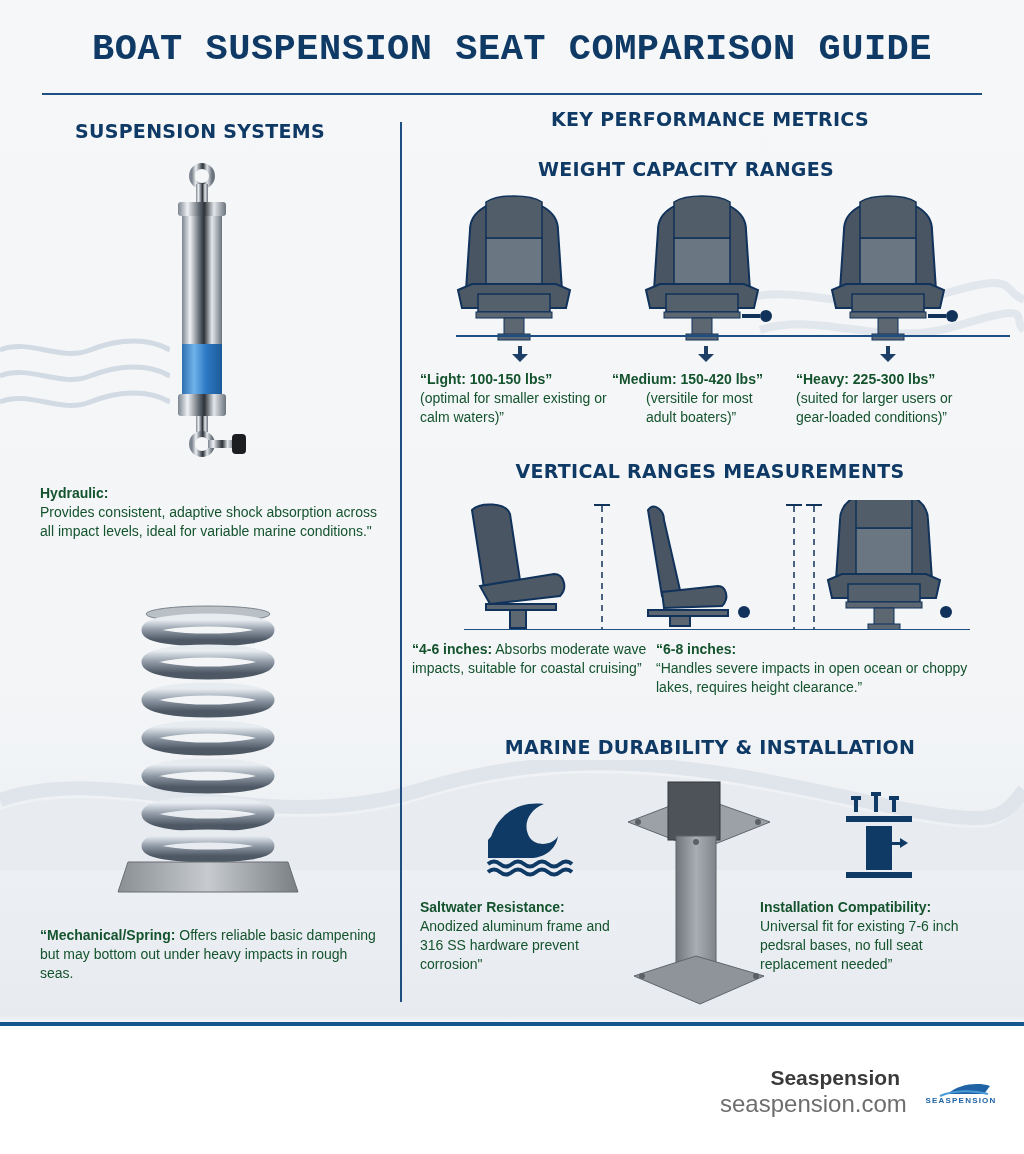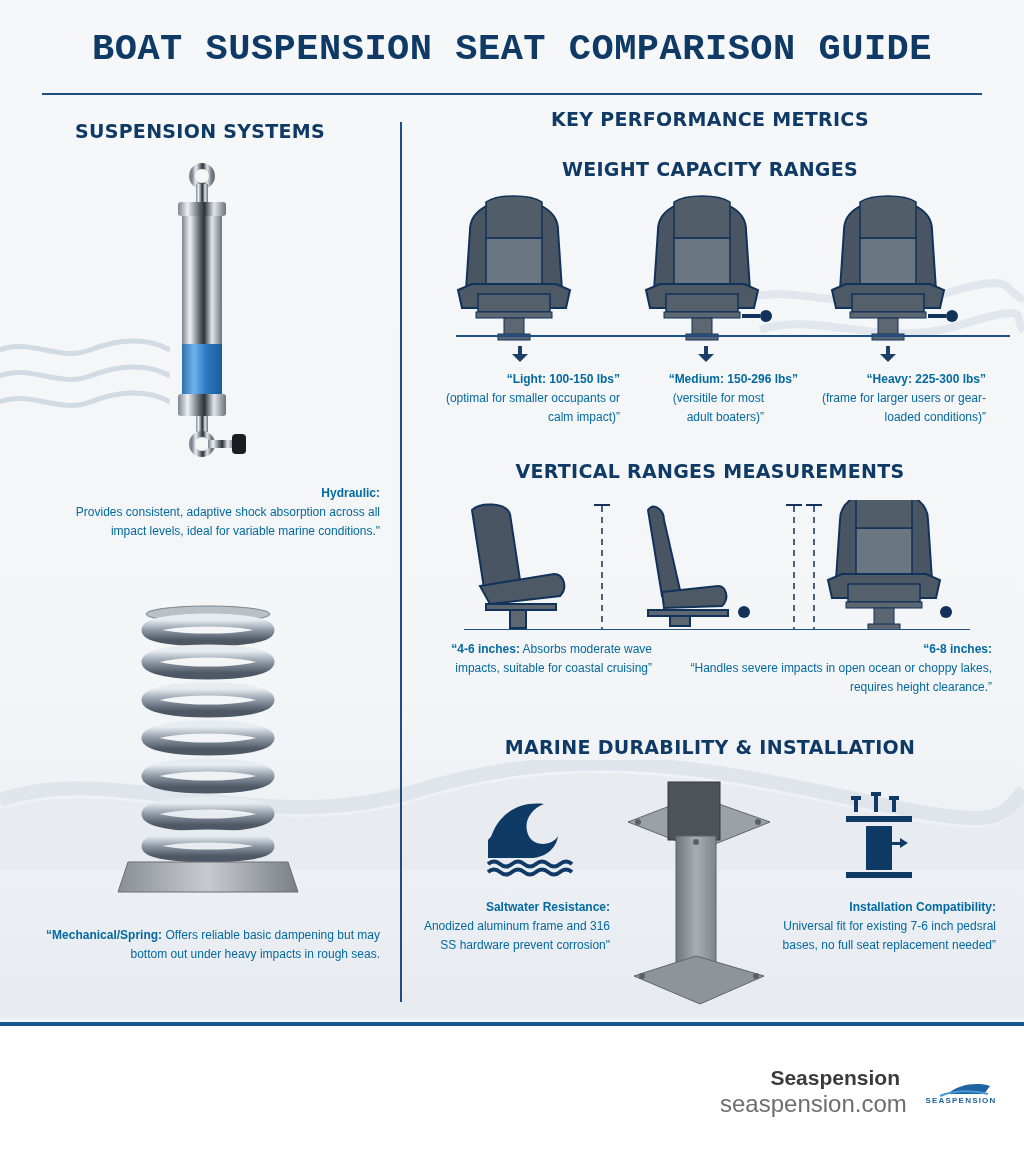--- a/index.html
+++ b/index.html
@@ -15,21 +15,21 @@
     left: 0; width: 1024px; top: 28px; text-align: center;
     font-size: 37px; font-weight: 900; color: #0f3a66; letter-spacing: 0.5px;
     font-family: Liberation Mono, monospace;
   }
   .title-rule { left: 42px; width: 940px; top: 93px; height: 2px; background: #1d4f82; }
   .col-divider { left: 400px; top: 122px; width: 2px; height: 880px; background: #1d4f82; }
   .section-h {
     font-family: "DejaVu Sans", sans-serif; font-weight: 700; color: #0f3a66;
     font-size: 19px; text-align: center; letter-spacing: 0.3px;
   }
-  .cap { text-align: right; font-size: 12px; line-height: 19px; color: #0369a1; }
+  .cap { text-align: left; font-size: 14px; line-height: 19px; color: #14532d; }
   .cap b { font-weight: 700; }
   .waves-left { left: 0; top: 336px; width: 170px; height: 80px; }
   .bottom-band { left: 0; top: 1022px; width: 1024px; height: 4px; background: #16588e; }
   .footer-white { left: 0; top: 1026px; width: 1024px; height: 128px; background: #ffffff; }
   .brand-name { left: 740px; top: 1066px; width: 160px; text-align: right; font-size: 21px; font-weight: 700; color: #3a3a3a; }
   .brand-url { left: 720px; top: 1090px; width: 180px; text-align: right; font-size: 24px; color: #6d6d6d; }
   .brand-logo { left: 918px; top: 1080px; width: 86px; height: 28px; }
   .brand-logo-text { left: 918px; top: 1096px; width: 86px; text-align: center; font-size: 8px; font-weight: 700; letter-spacing: 1.2px; color: #1f63a4; }
 </style>
 </head>
@@ -114,21 +114,21 @@
     <ellipse cx="100" cy="246" rx="60" ry="10"></ellipse>
   </g>
   <path d="M20 262 L180 262 L190 292 L10 292 Z" fill="url(#cast)" stroke="#6a6f74"></path>
 </svg>
 
 <div class="abs cap" style="left:40px;top:926px;width:340px;">
   <b>“Mechanical/Spring:</b><span> Offers reliable basic dampening but may bottom out under heavy impacts in rough seas.</span>
 </div>
 
 <div class="abs section-h" style="left:410px;top:108px;width:600px;">KEY PERFORMANCE METRICS</div>
-<div class="abs section-h" style="left:410px;top:158px;width:600px;">WEIGHT CAPACITY RANGES</div>
+<div class="abs section-h" style="left:386px;top:158px;width:600px;">WEIGHT CAPACITY RANGES</div>
 
 <svg class="abs" style="left:450px;top:190px" width="560" height="180">
   <defs>
     <g id="frontSeat">
       <path d="M12 40 C 12 0, 100 0, 100 40 L 104 100 L 8 100 Z" fill="#4a5563" stroke="#11325a" stroke-width="2"></path>
       <path d="M28 48 L84 48 L84 100 L28 100 Z" fill="#6b7683" stroke="#11325a" stroke-width="1.5"></path>
       <path d="M28 12 C 40 4, 72 4, 84 12 L 84 48 L 28 48 Z" fill="#525d6a" stroke="#11325a" stroke-width="1.5"></path>
       <path d="M0 100 L 14 94 L 98 94 L 112 100 L 108 118 L 4 118 Z" fill="#4e5966" stroke="#11325a" stroke-width="2"></path>
       <path d="M20 104 L 92 104 L 92 122 L 20 122 Z" fill="#55606d" stroke="#11325a" stroke-width="1.5"></path>
       <rect x="18" y="122" width="76" height="6" fill="#5d6772" stroke="#11325a"></rect>
@@ -151,29 +151,29 @@
       <path d="M62 164 L78 164 L70 172 Z"></path>
     <rect x="254" y="156" width="4" height="10"></rect>
       <path d="M248 164 L264 164 L256 172 Z"></path>
     <rect x="436" y="156" width="4" height="10"></rect>
       <path d="M430 164 L446 164 L438 172 Z"></path>
   </g>
 </svg>
 
 <div class="abs cap" style="left:420px;top:370px;width:200px;">
   <div><b>“Light: 100-150 lbs”</b></div>
-  <div>(optimal for smaller occupants or calm impact)”</div>
+  <div>(optimal for smaller existing or calm waters)”</div>
 </div>
 <div class="abs cap" style="left:612px;top:370px;width:186px;">
-  <div><b>“Medium: 150-296 lbs”</b></div>
+  <div><b>“Medium: 150-420 lbs”</b></div>
   <div style="padding:0 34px">(versitile for most adult boaters)”</div>
 </div>
 <div class="abs cap" style="left:796px;top:370px;width:190px;">
   <div><b>“Heavy: 225-300 lbs”</b></div>
-  <div>(frame for larger users or gear-loaded conditions)”</div>
+  <div>(suited for larger users or gear-loaded conditions)”</div>
 </div>
 
 <div class="abs section-h" style="left:410px;top:460px;width:600px;">VERTICAL RANGES MEASUREMENTS</div>
 
 <svg class="abs" style="left:450px;top:500px" width="560" height="130">
   <g stroke="#11325a" stroke-width="2">
     <path d="M22 10 C 30 2, 56 2, 60 14 L 70 80 L 34 88 Z" fill="#4a5563"></path>
     <path d="M30 86 L 104 74 C 114 74, 118 88, 110 96 L 40 104 Z" fill="#4e5966"></path>
     <rect x="36" y="104" width="70" height="6" fill="#5d6772"></rect>
     <rect x="60" y="110" width="16" height="18" fill="#5d6772"></rect>

